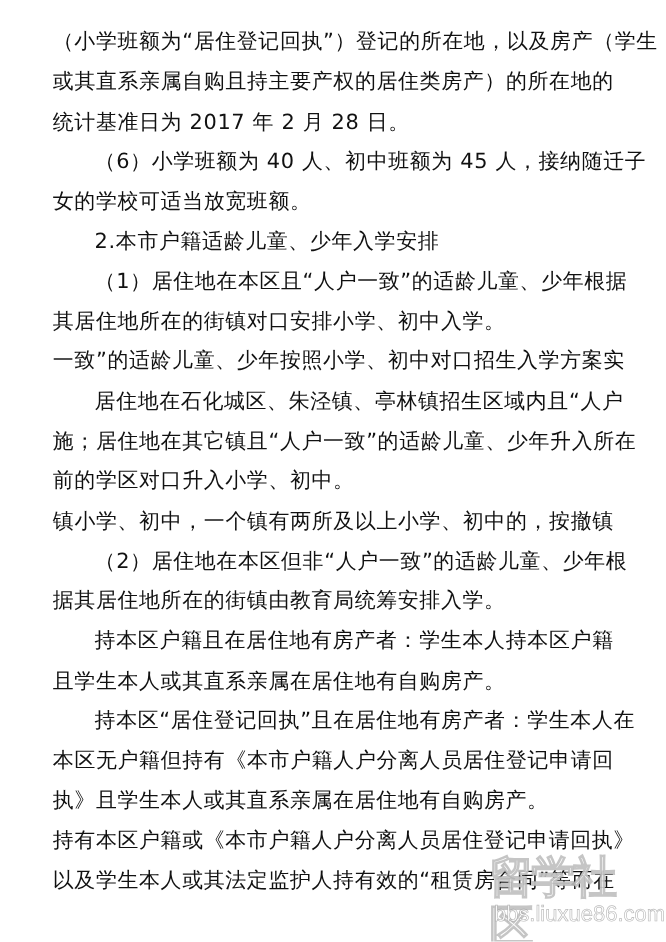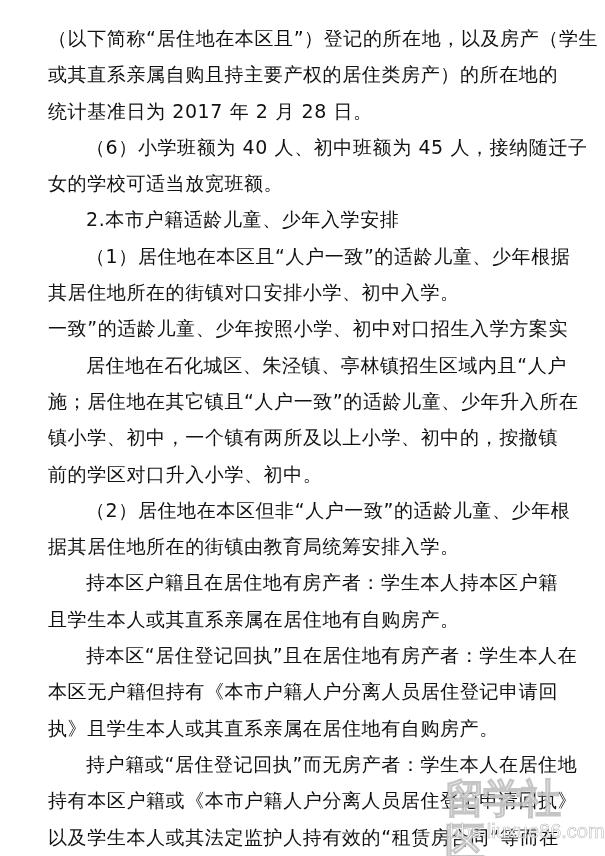--- a/index.html
+++ b/index.html
@@ -64,41 +64,40 @@
     color: rgba(255,255,255,0.9);
     -webkit-text-stroke: 0.6px rgba(140,140,140,0.6);
     letter-spacing: 0px;
     font-family: "Liberation Sans", sans-serif;
   }
 </style>
 </head>
 <body>
 
 <div class="page">
-  <div class="line">（以下简称“居住地在本区且”）登记的所在地，以及房产（学生</div>
+  <div class="line">（小学班额为“居住登记回执”）登记的所在地，以及房产（学生</div>
   <div class="line">或其直系亲属自购且持主要产权的居住类房产）的所在地的</div>
   <div class="line last">统计基准日为 2017 年 2 月 28 日。</div>
   <div class="line indent">（6）小学班额为 40 人、初中班额为 45 人，接纳随迁子</div>
   <div class="line last">女的学校可适当放宽班额。</div>
   <div class="line indent last">2.本市户籍适龄儿童、少年入学安排</div>
   <div class="line indent">（1）居住地在本区且“人户一致”的适龄儿童、少年根据</div>
   <div class="line last">其居住地所在的街镇对口安排小学、初中入学。</div>
   <div class="line">一致”的适龄儿童、少年按照小学、初中对口招生入学方案实</div>
   <div class="line indent">居住地在石化城区、朱泾镇、亭林镇招生区域内且“人户</div>
   <div class="line">施；居住地在其它镇且“人户一致”的适龄儿童、少年升入所在</div>
+  <div class="line last">前的学区对口升入小学、初中。</div>
   <div class="line">镇小学、初中，一个镇有两所及以上小学、初中的，按撤镇</div>
-  <div class="line last">前的学区对口升入小学、初中。</div>
   <div class="line indent">（2）居住地在本区但非“人户一致”的适龄儿童、少年根</div>
   <div class="line last">据其居住地所在的街镇由教育局统筹安排入学。</div>
   <div class="line indent">持本区户籍且在居住地有房产者：学生本人持本区户籍</div>
   <div class="line last">且学生本人或其直系亲属在居住地有自购房产。</div>
   <div class="line indent">持本区“居住登记回执”且在居住地有房产者：学生本人在</div>
   <div class="line">本区无户籍但持有《本市户籍人户分离人员居住登记申请回</div>
   <div class="line last">执》且学生本人或其直系亲属在居住地有自购房产。</div>
-  <div class="line indent">持户籍或“居住登记回执”而无房产者：学生本人在居住地</div>
   <div class="line">持有本区户籍或《本市户籍人户分离人员居住登记申请回执》</div>
   <div class="line">以及学生本人或其法定监护人持有效的“租赁房合同”等而在</div>
 </div>
 
 <div class="watermark">
   <div class="wm-big">留学社区</div>
   <div class="wm-small">bbs.liuxue86.com</div>
 </div>
 
 </body></html>

